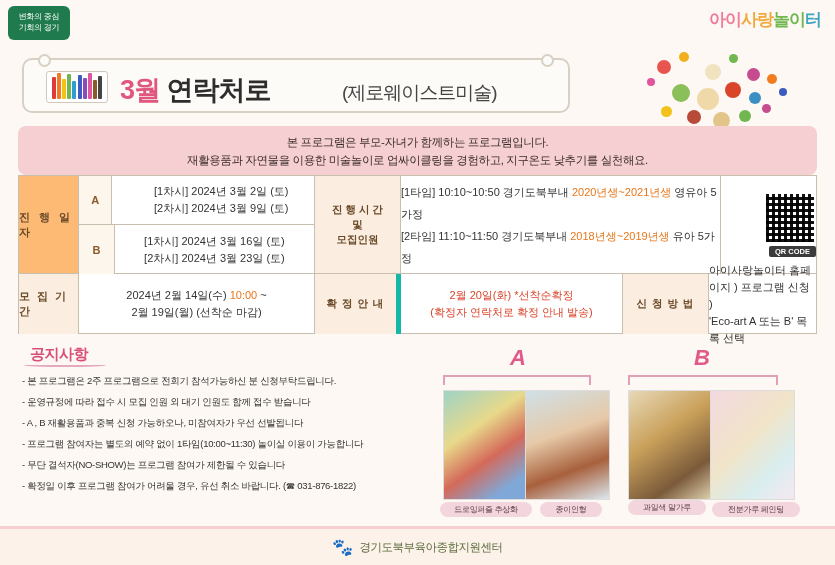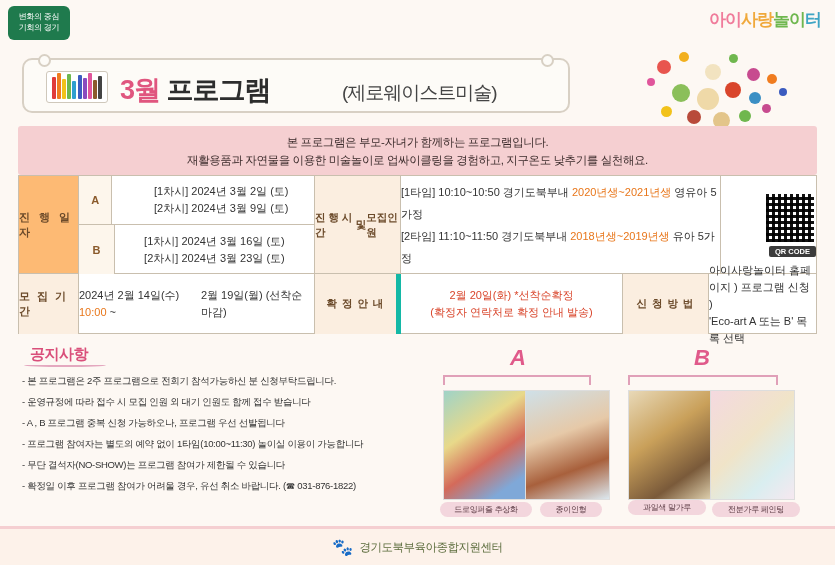--- a/index.html
+++ b/index.html
@@ -65,21 +65,21 @@
   .confetti {
     position:absolute; right:18px; top:48px; width:200px; height:85px;
   }
   .confetti span {
     position:absolute; border-radius:50%;
   }
 
   
   .intro {
     position:absolute; left:18px; top:126px; width:799px; height:49px;
-    background:#f5cfd1; border-radius:3px;
+    background:#f5cfd1; border-radius:8px;
     display:flex; flex-direction:column; align-items:center; justify-content:center;
     color:#3b2b2b; font-size:11.5px; line-height:18px; letter-spacing:-0.4px;
   }
 
   
   .tbl {
     position:absolute; left:18px; top:175px; width:799px; height:159px;
     border:1px solid #c9bfae;
     background:#fff;
     font-size:11px; color:#333;
@@ -94,21 +94,21 @@
     display:flex; align-items:center; justify-content:center;
     font-weight:bold; color:#8a5a2b; background:#fdf6ec;
   }
   .datescol {
     width:200px; border-right:1px solid #c9bfae;
     display:flex; flex-direction:column; align-items:center; justify-content:center;
     line-height:17px; font-size:11px;
   }
   .midlabel {
     width:86px; background:#fbeee0; border-right:1px solid #c9bfae;
-    display:flex; flex-direction:row; align-items:center; justify-content:center;
+    display:flex; flex-direction:column; align-items:center; justify-content:center;
     font-weight:bold; color:#6b4a2a; line-height:15px; font-size:10.5px;
   }
   .timecol {
     flex:1; display:flex; flex-direction:column; align-items:center; justify-content:center;
     line-height:22px; font-size:11px;
   }
   .qrcol {
     width:96px; border-left:1px solid #c9bfae;
     display:flex; flex-direction:column; align-items:flex-end; justify-content:center;
   }
@@ -128,21 +128,21 @@
   .rowAB.first { border-bottom:1px solid #c9bfae; }
   .hl-orange { color:#e8761a; }
   .bottomblock { display:flex; height:60px; }
   .b-label {
     width:60px; background:#fbeee0; border-right:1px solid #c9bfae;
     display:flex; align-items:center; justify-content:center;
     font-weight:bold; letter-spacing:2px; color:#6b4a2a;
   }
   .b-dates {
     width:236px; border-right:1px solid #c9bfae;
-    display:flex; flex-direction:row; align-items:center; justify-content:center;
+    display:flex; flex-direction:column; align-items:center; justify-content:center;
     line-height:17px;
   }
   .b-mid {
     width:86px; background:#fbeee0; border-right:5px solid #14b8a6;
     display:flex; align-items:center; justify-content:center;
     font-weight:bold; color:#6b4a2a; letter-spacing:1px; font-size:10.5px;
   }
   .b-conf {
     width:222px; border-right:1px solid #c9bfae;
     display:flex; flex-direction:column; align-items:center; justify-content:center;
@@ -225,21 +225,21 @@
       <i style="height:20px;background:#f2c21a"></i>
       <i style="height:25px;background:#6fb74e"></i>
       <i style="height:18px;background:#2f9fd0"></i>
       <i style="height:24px;background:#3b5bbf"></i>
       <i style="height:21px;background:#8a4bbf"></i>
       <i style="height:26px;background:#e0559b"></i>
       <i style="height:19px;background:#8b5a2b"></i>
       <i style="height:23px;background:#444"></i>
     </div>
     <div class="banner-title">
-      <span class="pink">3월</span><span> 프로그램</span>
+      <span class="pink">3월</span><span> 연락처로</span>
     </div>
     <div class="banner-sub">(제로웨이스트미술)</div>
   </div>
 
   <div class="confetti">
     <span style="left:40px;top:12px;width:14px;height:14px;background:#e8554e"></span>
     <span style="left:62px;top:4px;width:10px;height:10px;background:#f2b01e"></span>
     <span style="left:88px;top:16px;width:16px;height:16px;background:#f2e3c0"></span>
     <span style="left:112px;top:6px;width:9px;height:9px;background:#6fb74e"></span>
     <span style="left:130px;top:20px;width:13px;height:13px;background:#c74b8f"></span>
@@ -319,21 +319,21 @@
         <div>'Eco-art A 또는 B' 목록 선택</div>
       </div>
     </div>
   </div>
 
   <div class="notice-title">공지사항</div>
   <div class="notice-title-underline"></div>
   <div class="notice-list">
     <div>- 본  프로그램은 2주 프로그램으로 전회기 참석가능하신 분 신청부탁드립니다.</div>
     <div>- 운영규정에 따라 접수 시 모집 인원 외 대기 인원도 함께 접수 받습니다</div>
-    <div>- A , B 프로그램 중복 신청 가능하오나, 프로그램  우선 선발됩니다</div>
+    <div>- A , B 재활용품과 중복 신청 가능하오나, 미참여자가  우선 선발됩니다</div>
     <div>- 프로그램 참여자는 별도의 예약 없이 1타임(10:00~11:30) 놀이실 이용이 가능합니다</div>
     <div>- 무단 결석자(NO-SHOW)는 프로그램 참여가 제한될 수 있습니다</div>
     <div>- 확정일 이후 프로그램 참여가 어려울 경우, 유선 취소 바랍니다. (☎ 031-876-1822)</div>
   </div>
 
   <div class="group-label" style="left:510px; top:345px;">A</div>
   <div class="bracket" style="left:443px; top:375px; width:148px;"></div>
   <div class="photo" style="left:443px; top:390px; background:linear-gradient(145deg,#9fd3c7 0%,#e8d98a 35%,#d46a5a 60%,#7fa8d8 85%);"></div>
   <div class="photo" style="left:525px; top:390px; background:linear-gradient(160deg,#cfe0e8 0%,#e6c9a8 40%,#a8603c 70%,#dce8ef 100%);"></div>
   <div class="cap" style="left:440px; top:502px; width:92px;">드로잉퍼즐 추상화</div>

